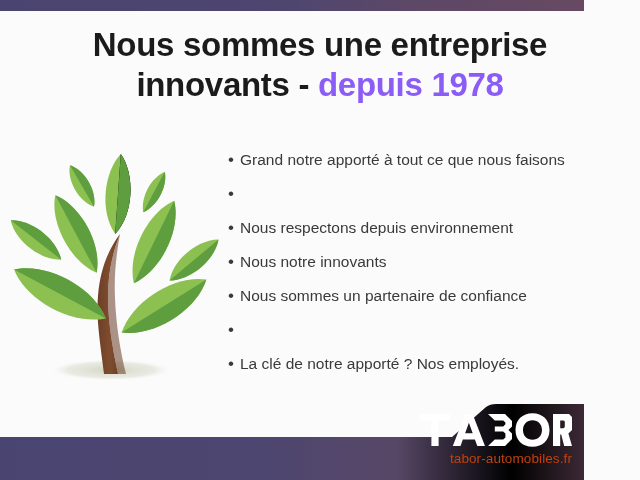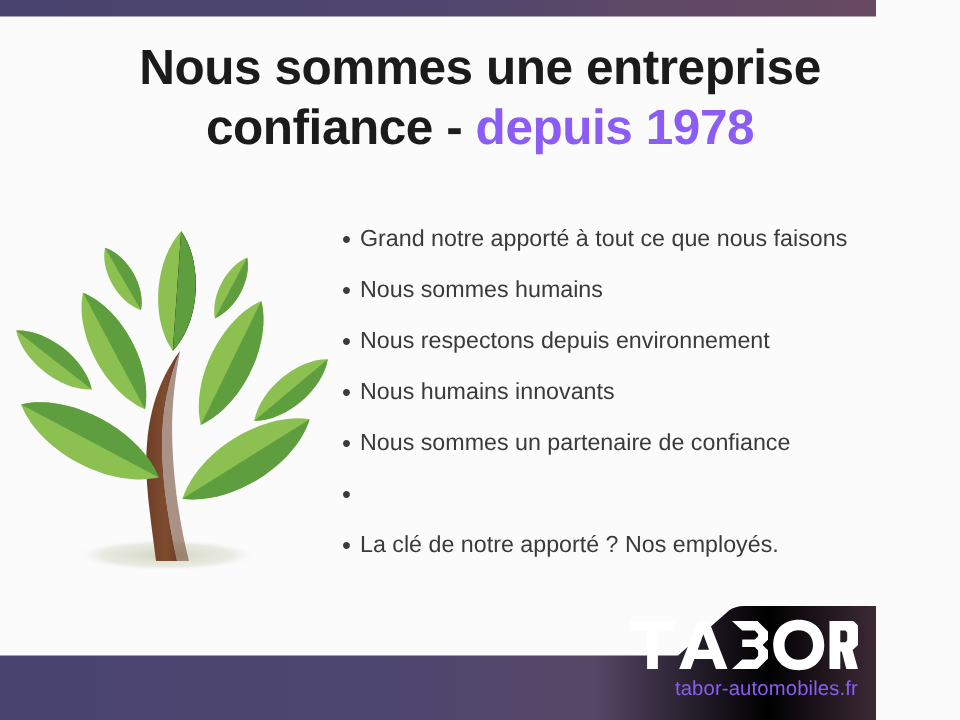--- a/index.html
+++ b/index.html
@@ -112,35 +112,35 @@
   }
   #brand-wordmark {
     display: block;
     height: 36px;
   }
   #brand-wordmark svg { display: block; height: 36px; width: 152px; margin-left: auto; }
   #brand-tagline {
     display: block;
     margin-top: 3px;
     font-size: 13.5px;
-    color: #8b5cf6;
+    color: #c2410c;
     letter-spacing: 0.1px;
     white-space: nowrap;
   }
 </style>
 </head>
 <body>
 
 <div id="slide">
 
   <div id="top-bar"></div>
 
   <div id="headline">
     <span class="head-line l1">Nous sommes une entreprise</span>
-    <span class="head-line l2"><span>confiance - </span><span class="head-accent">depuis 1978</span></span>
+    <span class="head-line l2"><span>innovants - </span><span class="head-accent">depuis 1978</span></span>
   </div>
 
   <div id="tree-figure">
     <svg viewBox="0 0 212 252" xmlns="http://www.w3.org/2000/svg">
       <defs>
         <radialGradient id="shadowGrad" cx="50%" cy="50%" r="50%">
           <stop offset="0%" stop-color="#cfd4bd" stop-opacity="0.95"></stop>
           <stop offset="70%" stop-color="#dde0d2" stop-opacity="0.6"></stop>
           <stop offset="100%" stop-color="#ffffff" stop-opacity="0"></stop>
         </radialGradient>
@@ -220,31 +220,30 @@
 
   <div id="bullet-list">
 
     <div class="bullet-row">
       <span class="bullet-dot">•</span>
       <span class="bullet-text">Grand notre apporté à tout ce que nous faisons</span>
     </div>
 
     <div class="bullet-row">
       <span class="bullet-dot">•</span>
-      <span class="bullet-text">Nous sommes humains</span>
     </div>
 
     <div class="bullet-row">
       <span class="bullet-dot">•</span>
       <span class="bullet-text">Nous respectons depuis environnement</span>
     </div>
 
     <div class="bullet-row">
       <span class="bullet-dot">•</span>
-      <span class="bullet-text">Nous humains innovants</span>
+      <span class="bullet-text">Nous notre innovants</span>
     </div>
 
     <div class="bullet-row">
       <span class="bullet-dot">•</span>
       <span class="bullet-text">Nous sommes un partenaire de confiance</span>
     </div>
 
     <div class="bullet-row">
       <span class="bullet-dot">•</span>
     </div>

